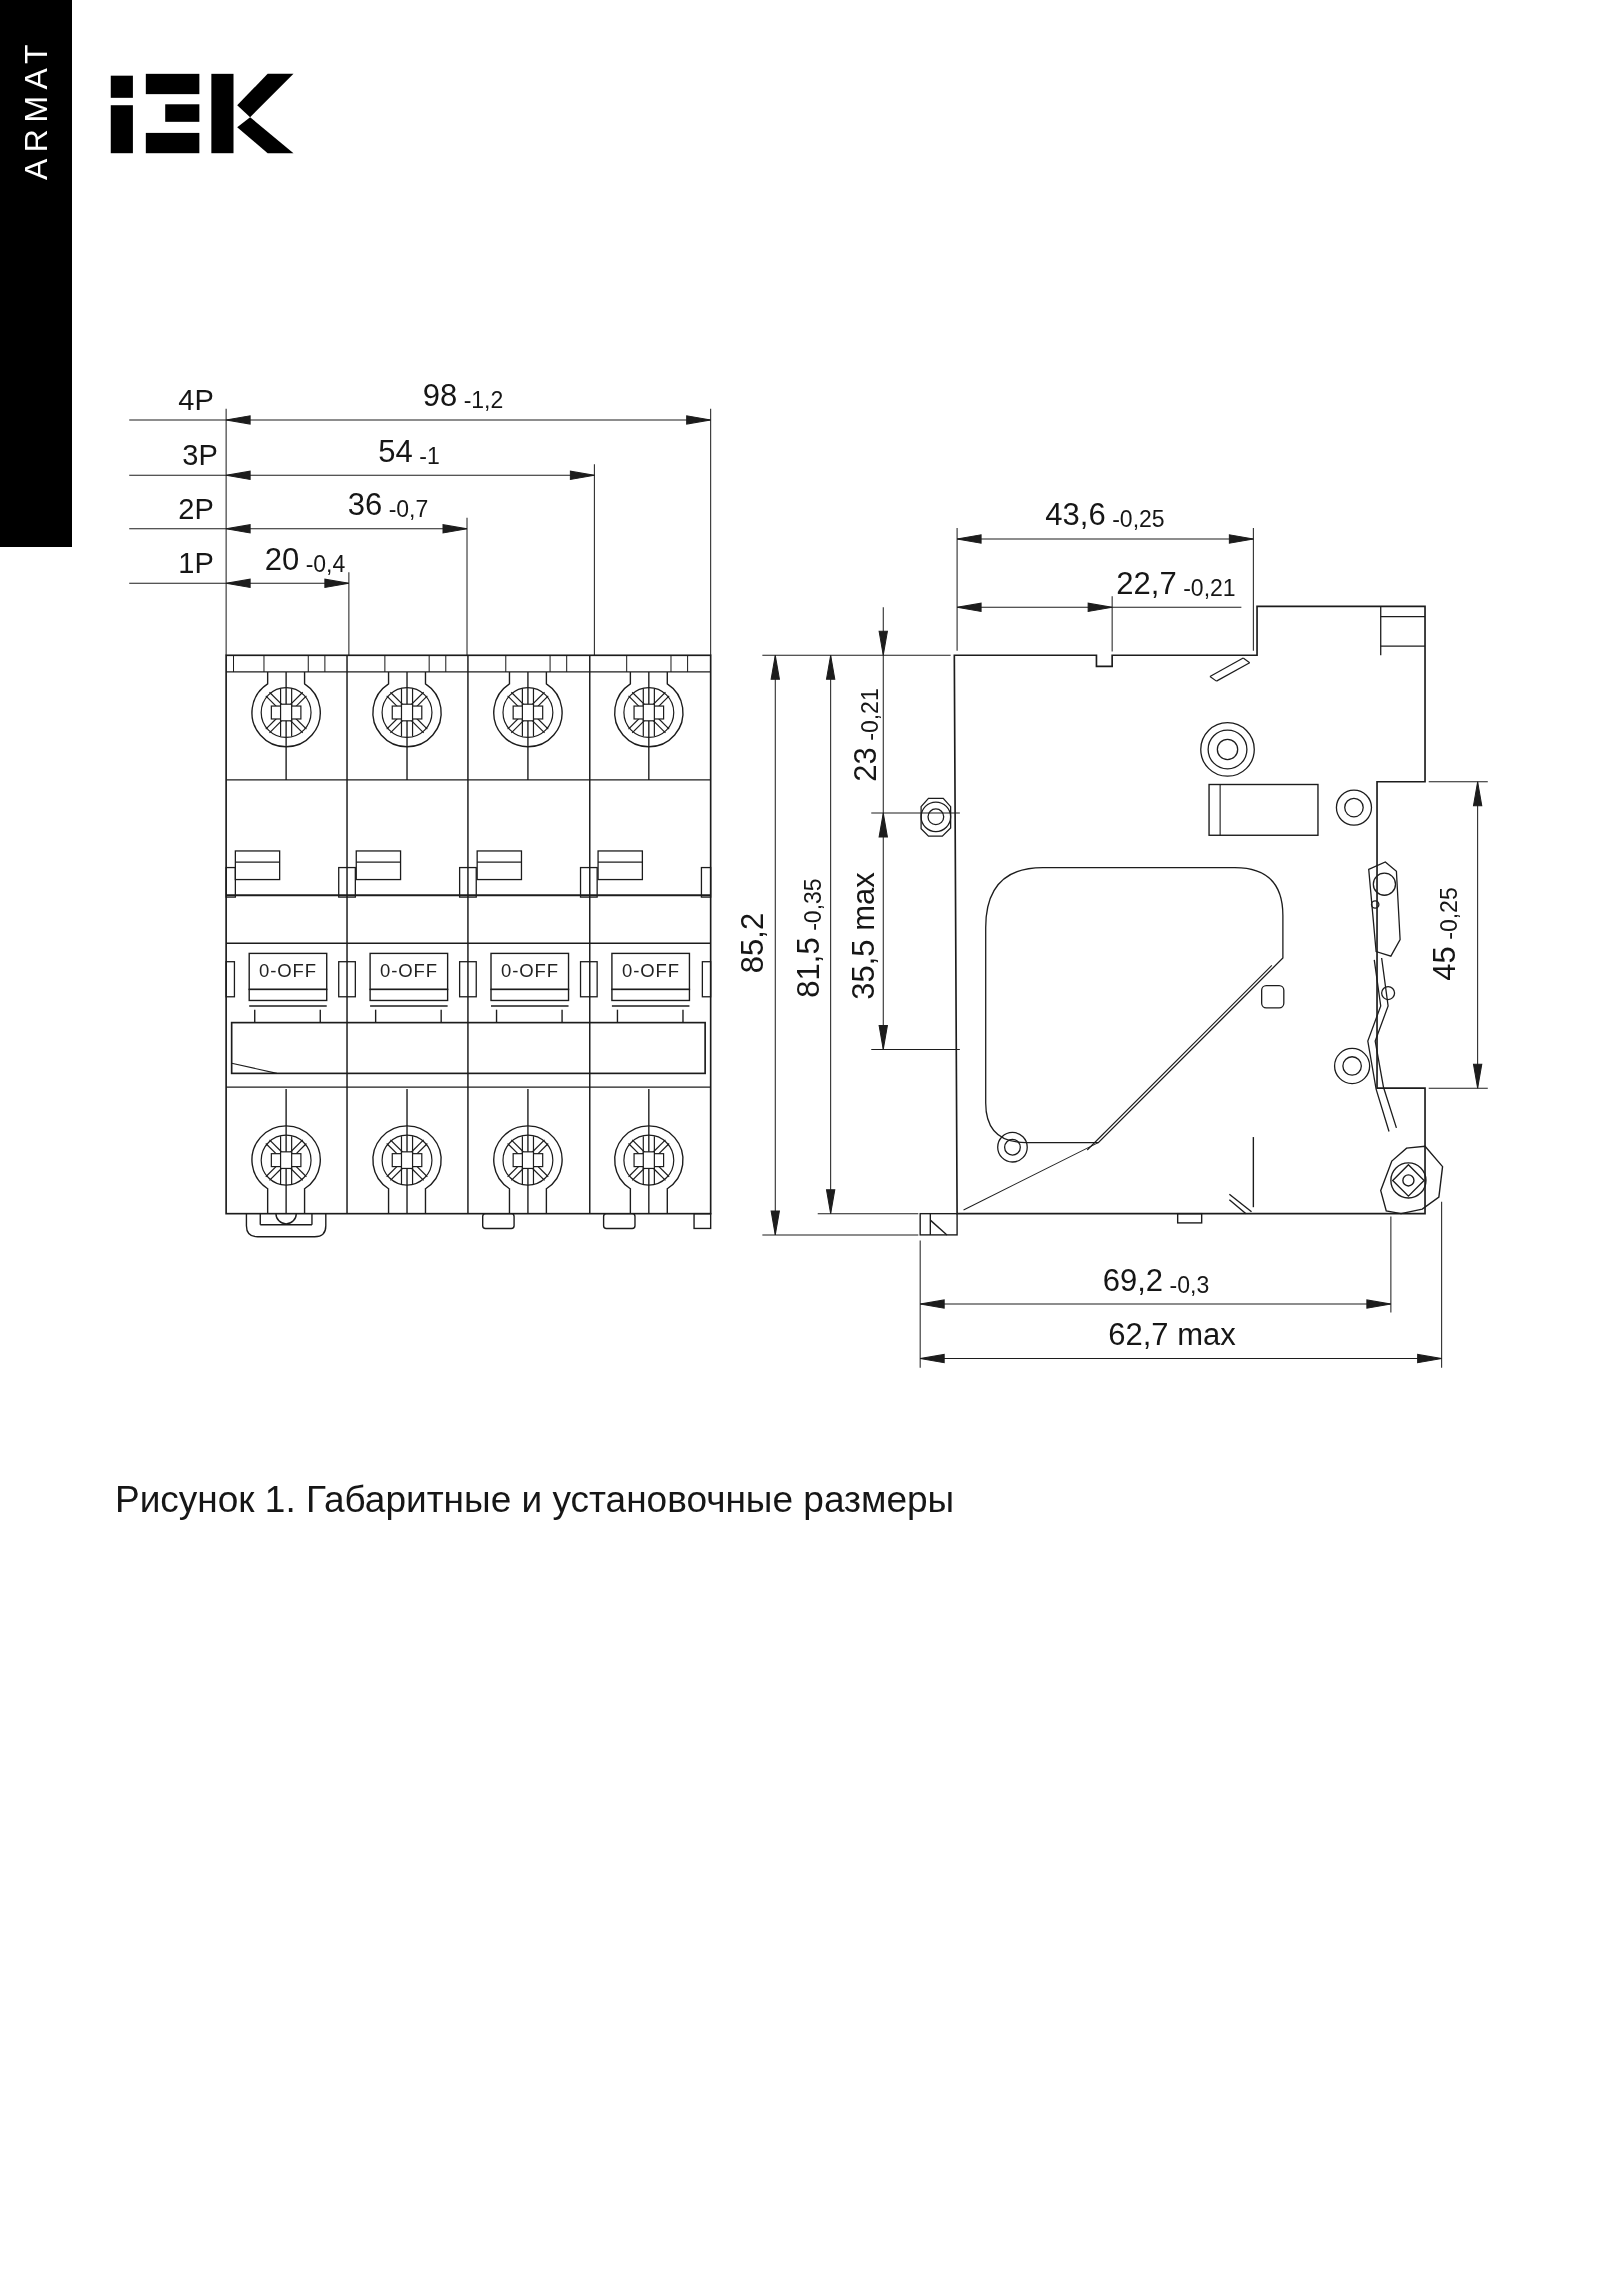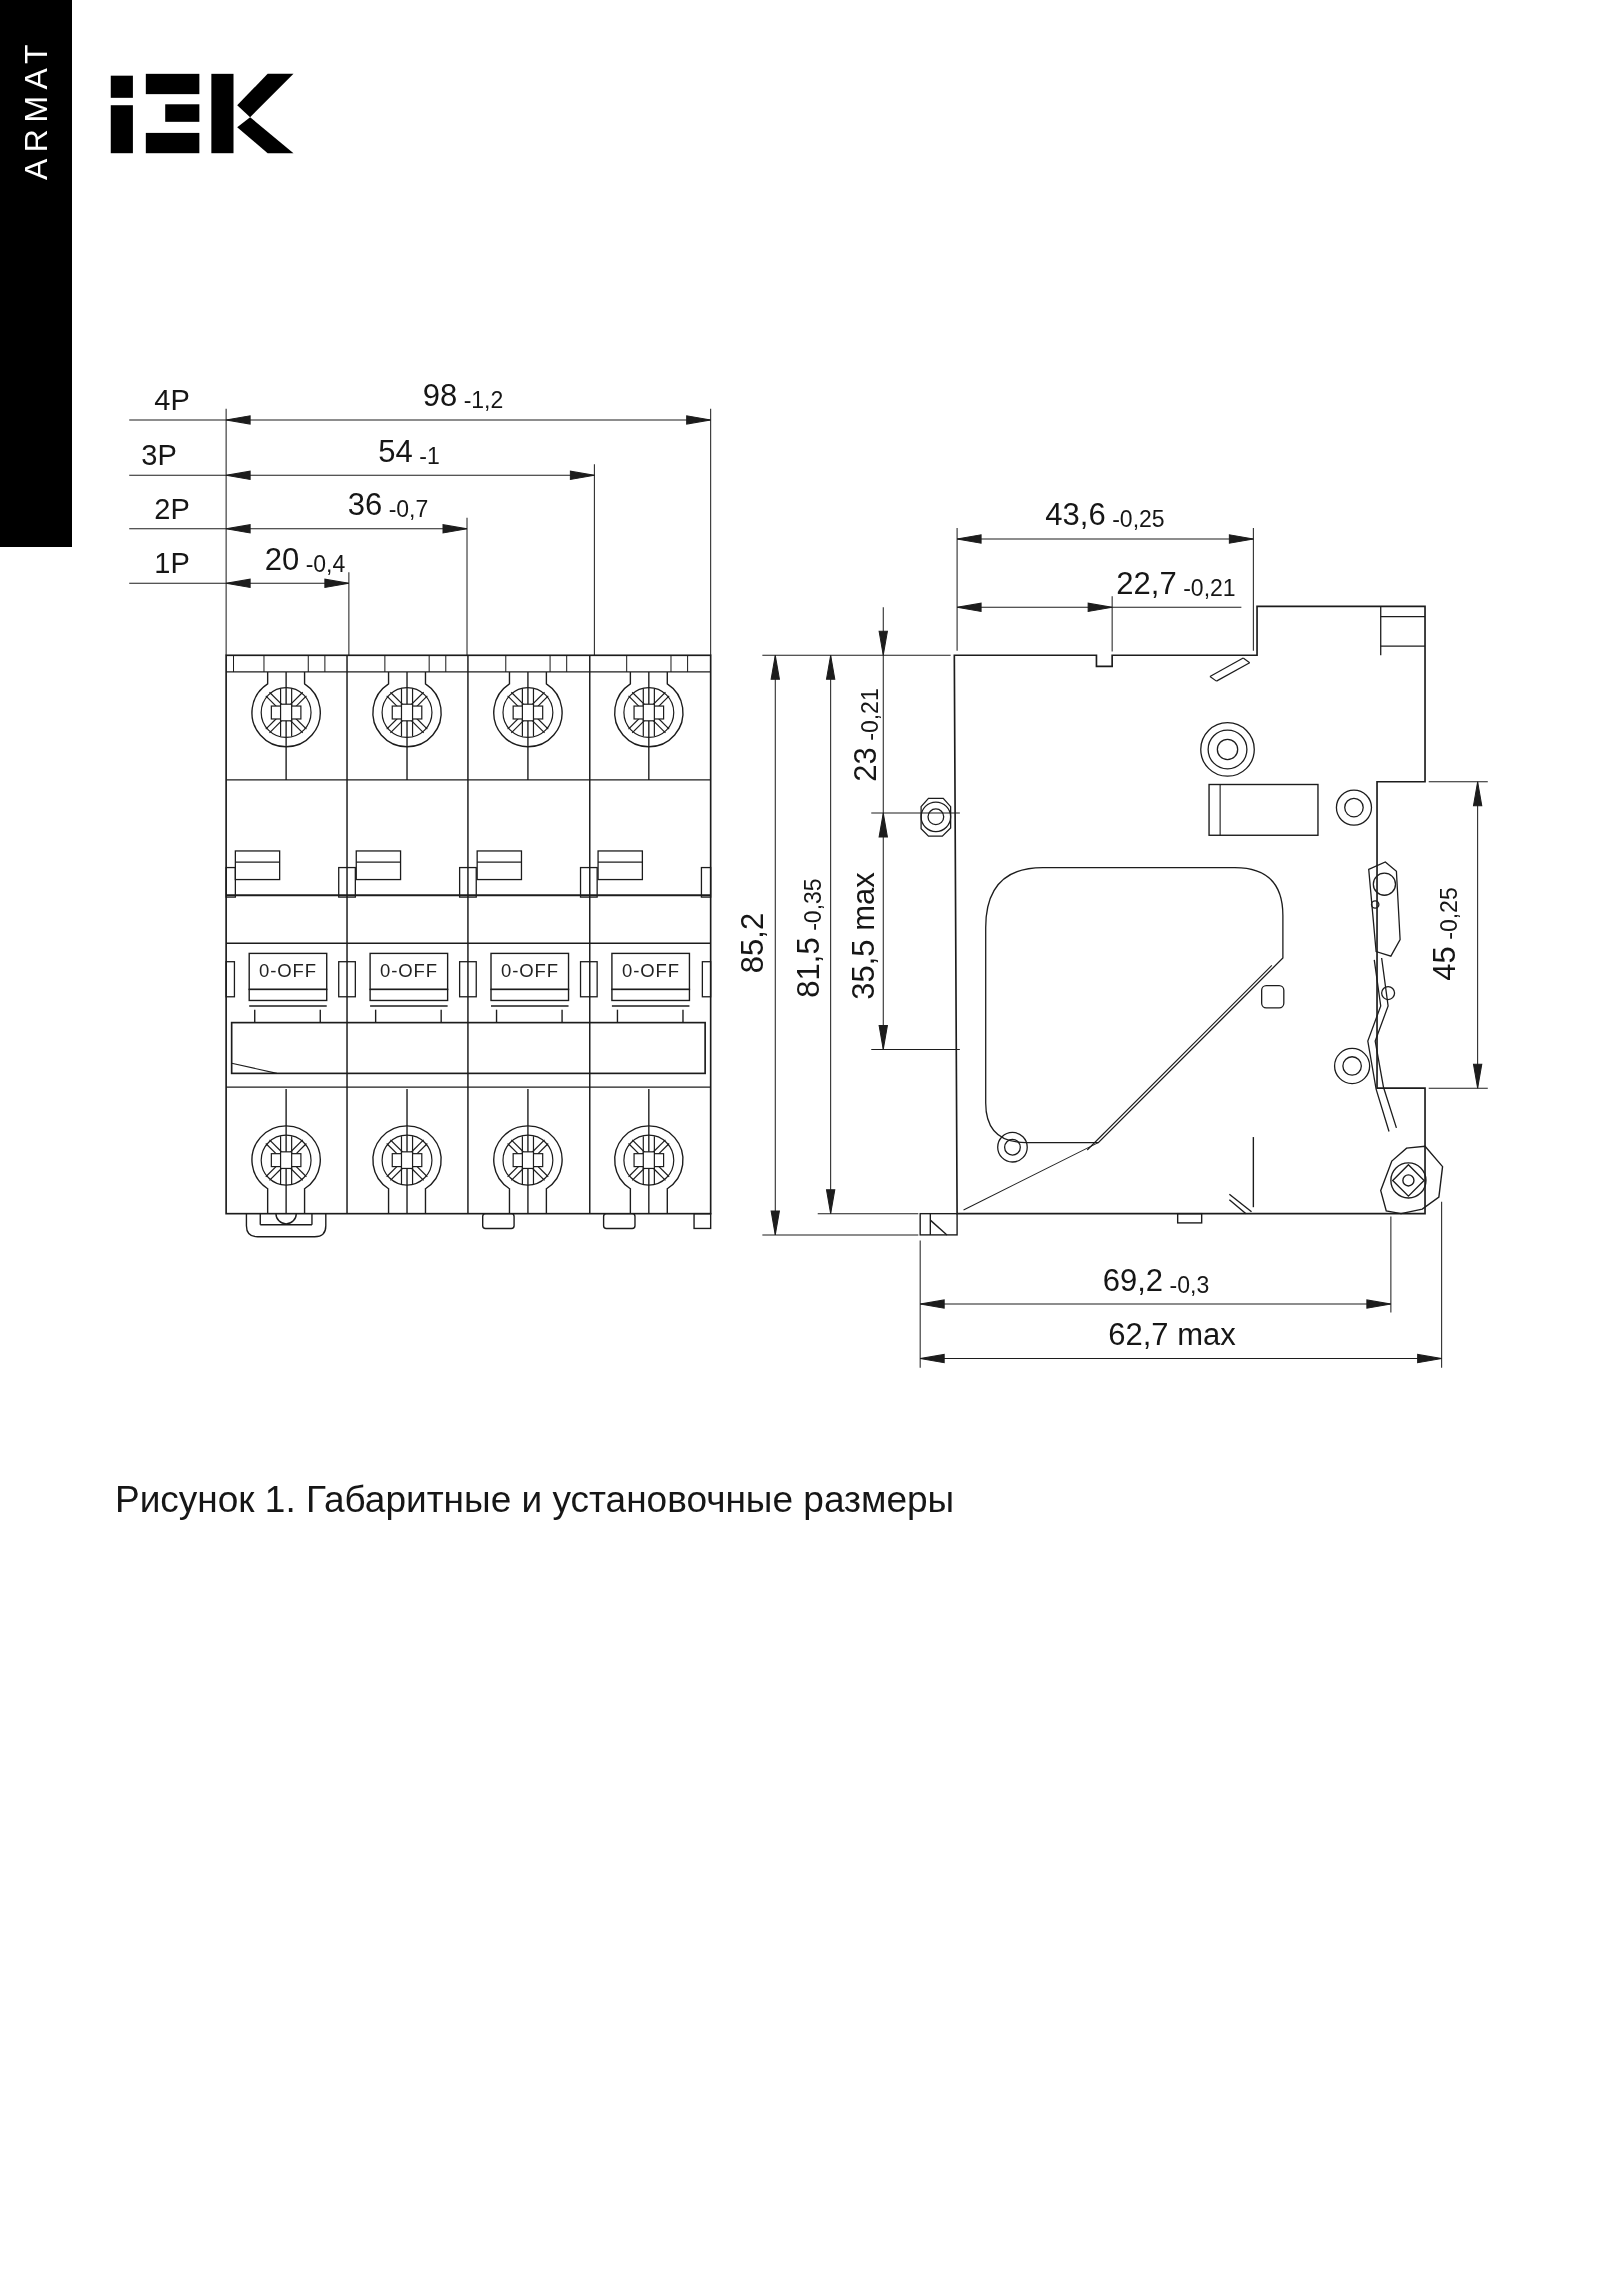--- a/index.html
+++ b/index.html
@@ -3,21 +3,21 @@
 <meta charset="utf-8">
 <style>
   html,body{margin:0;padding:0;background:#e8e8e8;}
   .page{position:relative;width:1617px;height:2293px;background:#ffffff;overflow:hidden;
         font-family:"Liberation Sans", sans-serif;color:#161616;}
   .sidebar{position:absolute;left:0;top:0;width:72px;height:547px;background:#000;}
   .armat{position:absolute;left:36px;top:109px;transform:translate(-50%,-50%) rotate(-90deg);
          color:#fff;font-size:32px;letter-spacing:6.5px;white-space:nowrap;font-weight:400;}
   svg.art{position:absolute;left:0;top:0;}
   .lbl{position:absolute;white-space:nowrap;}
-  .plabel{font-size:29px;transform:translate(-50%,-50%);}
+  .plabel{font-size:29px;transform:translate(-50%,-50%);margin-left:24px;}
   .dim{font-size:31px;}
   .dim .tol{font-size:23px;margin-left:6.5px;position:relative;top:1.8px;}
   .dim.h{transform:translate(-50%,-100%);}
   .dim.rot{transform:translate(-50%,-50%) rotate(-90deg);}
   .offlabel{font-size:18.5px;letter-spacing:0.9px;transform:translate(-50%,-50%);color:#222;text-align:right;}
   .caption{font-size:37px;left:104px;top:1479px;margin-left:11px;}
 </style>
 </head>
 <body>
 
@@ -302,21 +302,21 @@
       <line x1="997" y1="1472" x2="1562" y2="1472"></line>
       <polygon points="997,1472 1023,1467.5 1023,1476.5"></polygon>
         <polygon points="1562,1472 1536,1467.5 1536,1476.5"></polygon>
       <line x1="997" y1="1344" x2="997" y2="1482"></line>
       <line x1="1507" y1="1318" x2="1507" y2="1422"></line>
       <line x1="1562" y1="1302" x2="1562" y2="1482"></line>
     </g>
   </svg>
 
   <span class="lbl plabel" style="left:172px;top:400px">4P</span>
-  <span class="lbl plabel" style="left:159px;top:455px">3P</span>
+  <span class="lbl plabel" style="left:176px;top:455px">3P</span>
   <span class="lbl plabel" style="left:172px;top:509px">2P</span>
   <span class="lbl plabel" style="left:172px;top:563px">1P</span>
 
   <div class="lbl dim h" style="left:463px;top:414px">
     <span>98</span><span class="tol">-1,2</span>
   </div>
   <div class="lbl dim h" style="left:409px;top:470px">
     <span>54</span><span class="tol">-1</span>
   </div>
   <div class="lbl dim h" style="left:388px;top:523px">

